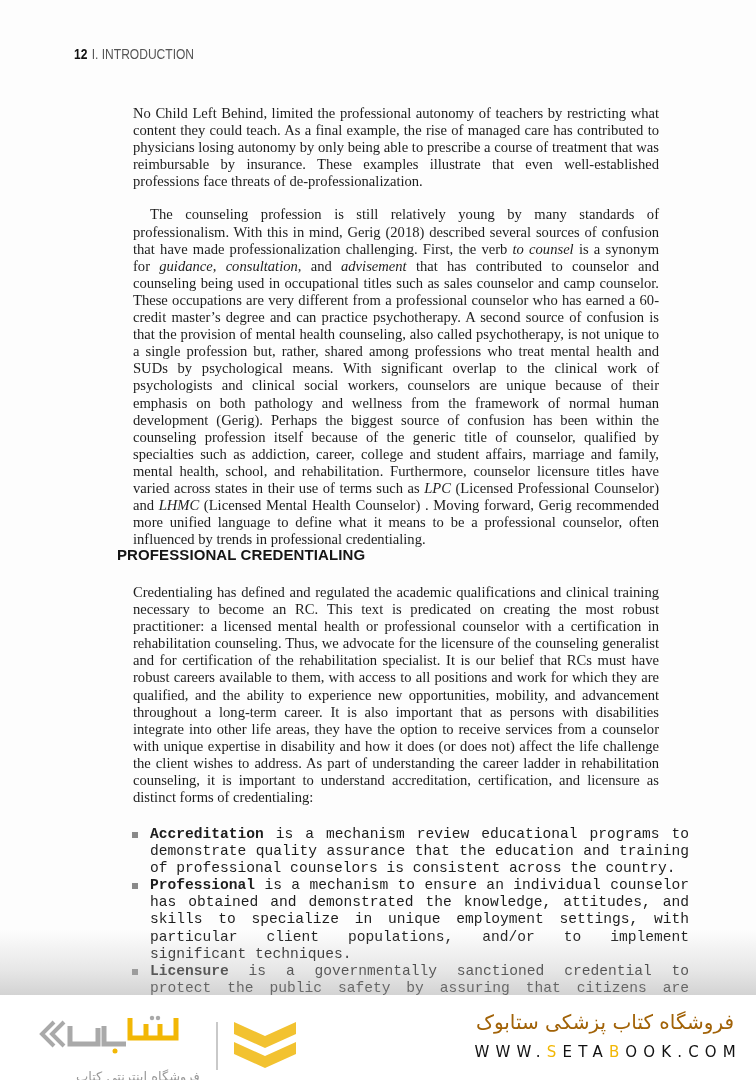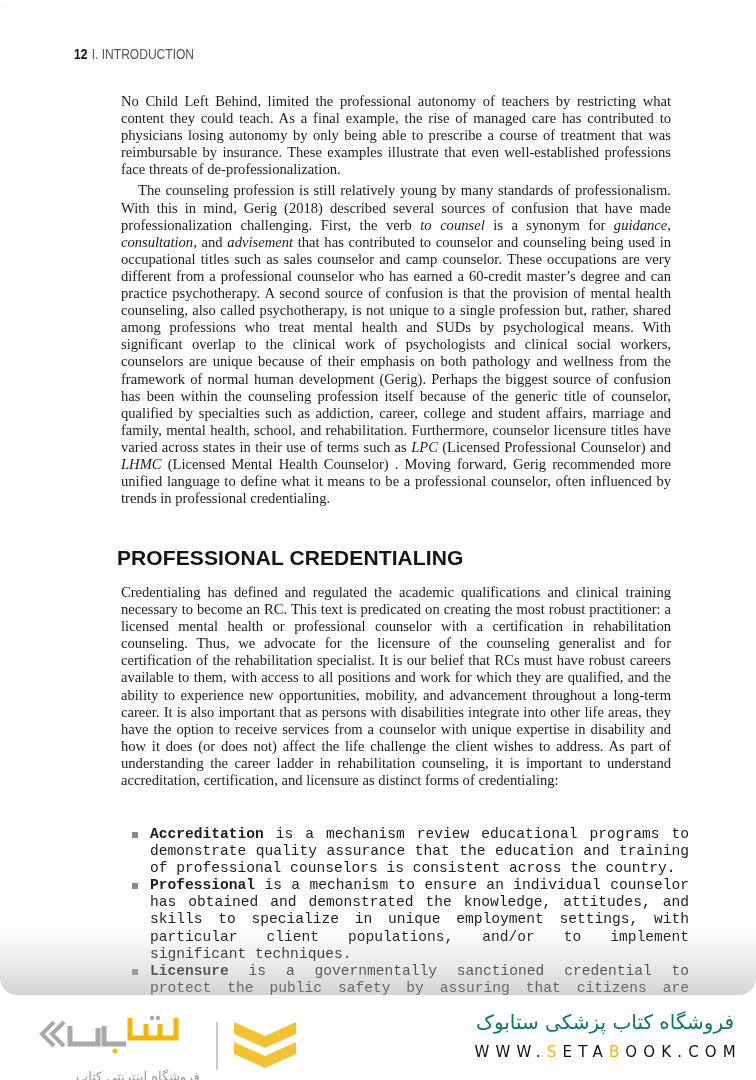--- a/index.html
+++ b/index.html
@@ -1,56 +1,56 @@
 <!DOCTYPE html>
 <html><head>
 <meta charset="utf-8">
 <style>
   html, body { margin: 0; padding: 0; }
   body {
     width: 756px; height: 1080px; position: relative; overflow: hidden;
     background: #ffffff; color: #1c1c1c;
   }
-  .page { position: absolute; left: 0; top: 0; width: 756px; height: 995px; background: #fdfdfd; overflow: hidden; border-radius: 17px; }
+  .page { position: absolute; left: 0; top: 0; width: 756px; height: 995px; background: #fdfdfd; overflow: hidden; }
   .running-head {
     position: absolute; left: 74px; top: 46px;
     font-family: "Liberation Sans", sans-serif; font-size: 14px; letter-spacing: 0px;
     color: #444; transform: scaleX(0.86); transform-origin: left center;
   }
   .running-head .pg { font-weight: bold; color: #111; margin-right: 5px; }
   .running-head .sec { color: #555; }
   .body-text {
     position: absolute; left: 117px; width: 558px;
     font-family: "Liberation Serif", serif; font-size: 14.6px; line-height: 17.1px;
     text-align: justify; color: #1d1d1d;
   }
-  .body-text p { margin: 4px; }
+  .body-text p { margin: 16px; }
   .body-text p.indent { text-indent: 17px; }
   #para-block-1 { top: 89px; }
   .heading {
     position: absolute; left: 117px; top: 546px;
-    font-family: "Liberation Sans", sans-serif; font-weight: bold; font-size: 21px;
+    font-family: "Liberation Sans", sans-serif; font-weight: bold; font-size: 15px;
     color: #151515; letter-spacing: 0.1px;
   }
-  #para-block-2 { top: 580px; }
+  #para-block-2 { top: 568px; }
   .bullets { position: absolute; left: 117px; width: 558px; top: 812px; list-style: none; margin: 14px; padding: 0;
     font-family: Liberation Mono, monospace; font-size: 14.6px; line-height: 17.1px; text-align: justify; color: #1d1d1d; }
   .bullets li { position: relative; padding-left: 19px; margin: 0; }
   .bullets li .marker { position: absolute; left: 1px; top: 6px; width: 6px; height: 6px; background: #8a8a8a; }
   .bullets li b { font-weight: bold; }
   .fade {
     position: absolute; left: 0; top: 930px; width: 756px; height: 66px;
     background: linear-gradient(to bottom, rgba(200,200,200,0) 0%, rgba(190,190,190,0.35) 60%, rgba(175,175,175,0.55) 100%);
     pointer-events: none;
   }
   .footer { position: absolute; left: 0; top: 995px; width: 756px; height: 85px; background: #ffffff; }
   .logo { position: absolute; left: 36px; top: 1014px; width: 260px; height: 60px; }
   .logo-divider { position: absolute; left: 180px; top: 8px; width: 2px; height: 48px; background: #c9c9c9; }
   .logo-tagline { position: absolute; left: 40px; top: 55px; font-family: "DejaVu Sans", sans-serif; font-size: 13px; color: #9a9a9a; direction: rtl; white-space: nowrap; }
-  .store-name { position: absolute; right: 22px; top: 1010px; font-family: "DejaVu Sans", sans-serif; font-size: 20px; color: #0f766e; direction: rtl; white-space: nowrap; }
+  .store-name { position: absolute; right: 22px; top: 1010px; font-family: "DejaVu Sans", sans-serif; font-size: 20px; color: #a16207; direction: rtl; white-space: nowrap; }
   .store-url { position: absolute; right: 14px; top: 1043px; font-family: "DejaVu Sans", sans-serif; font-size: 15px; letter-spacing: 6.2px; color: #111; white-space: nowrap; }
   .store-url .hl { color: #f2b705; }
 </style>
 </head>
 <body>
 
 <div class="page">
   <div class="running-head">
     <span class="pg">12</span><span class="sec">I. INTRODUCTION</span>
   </div>

